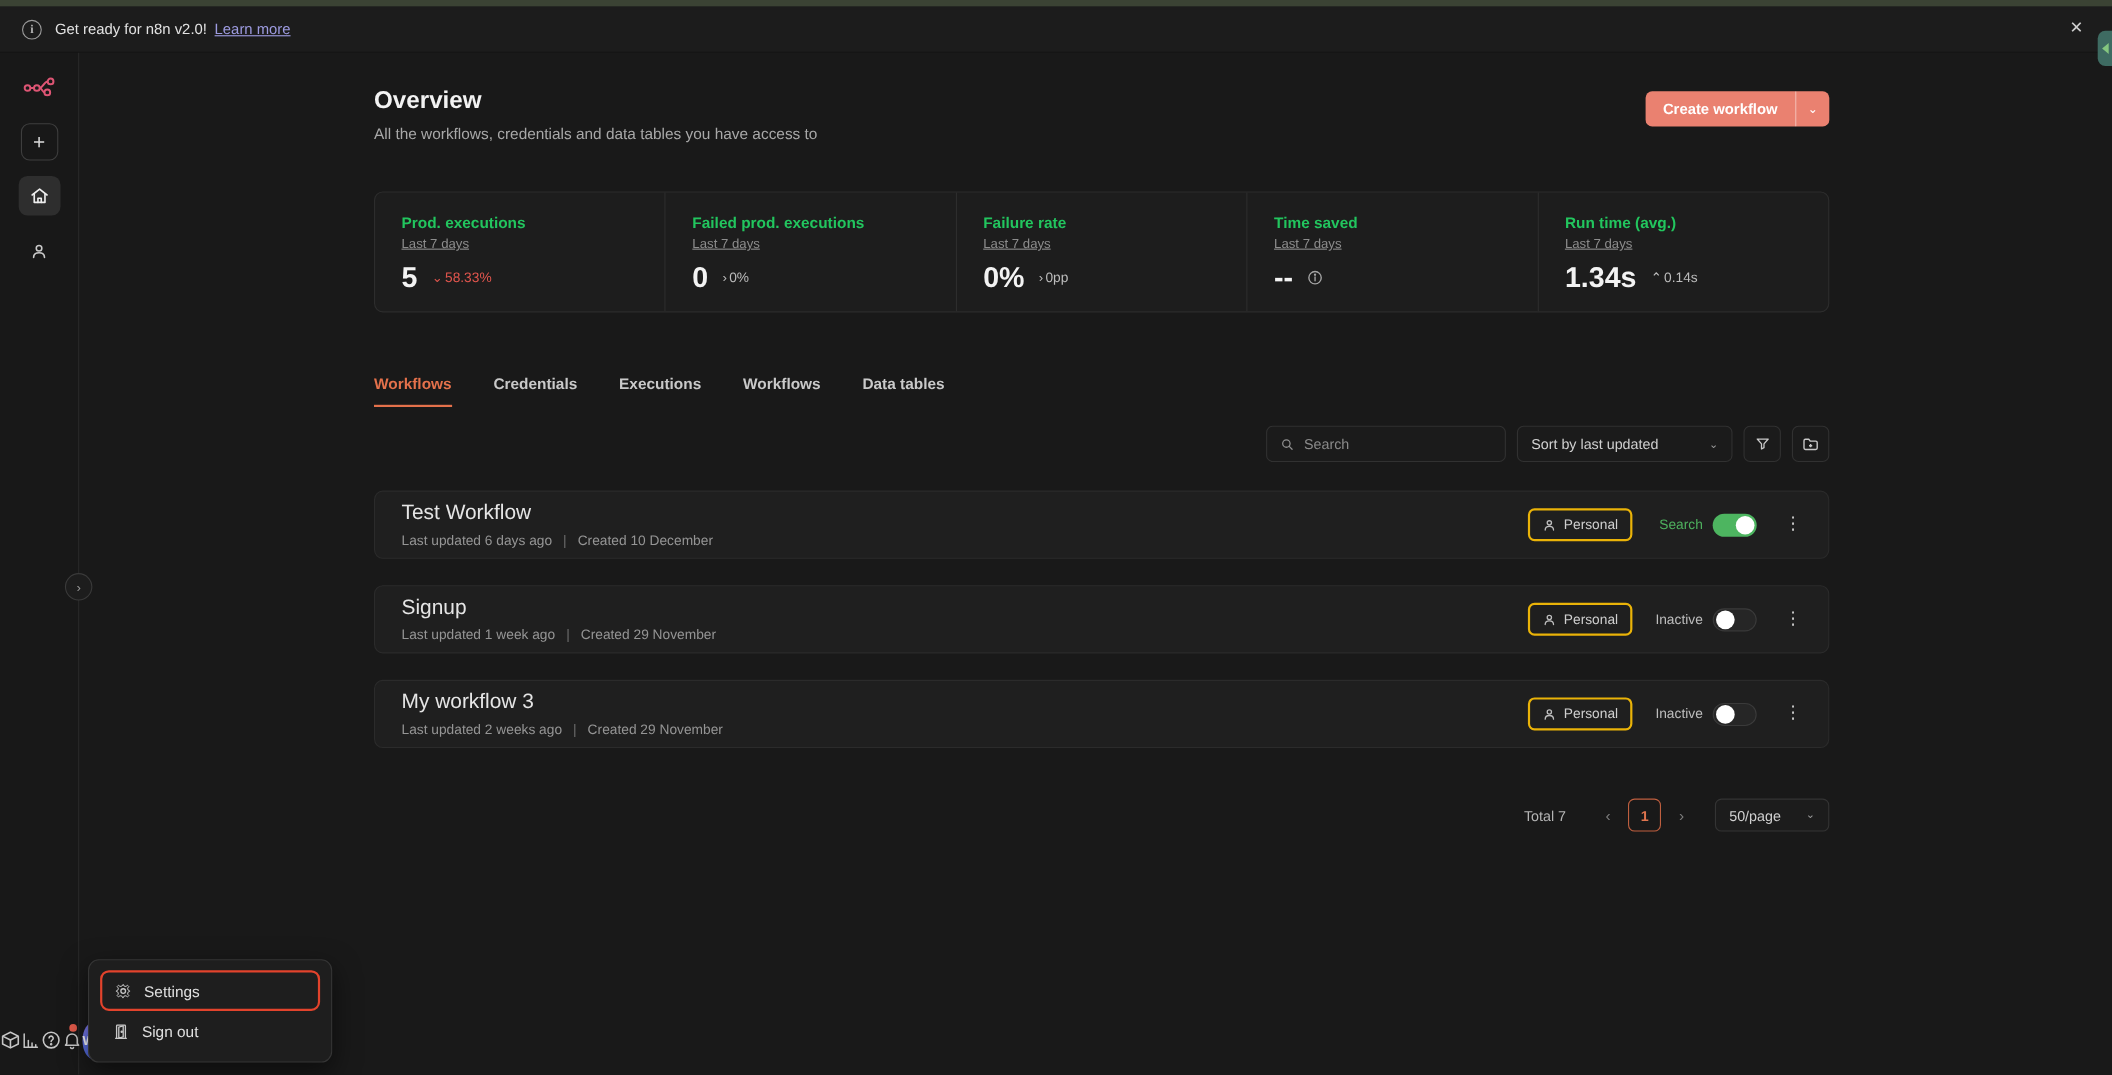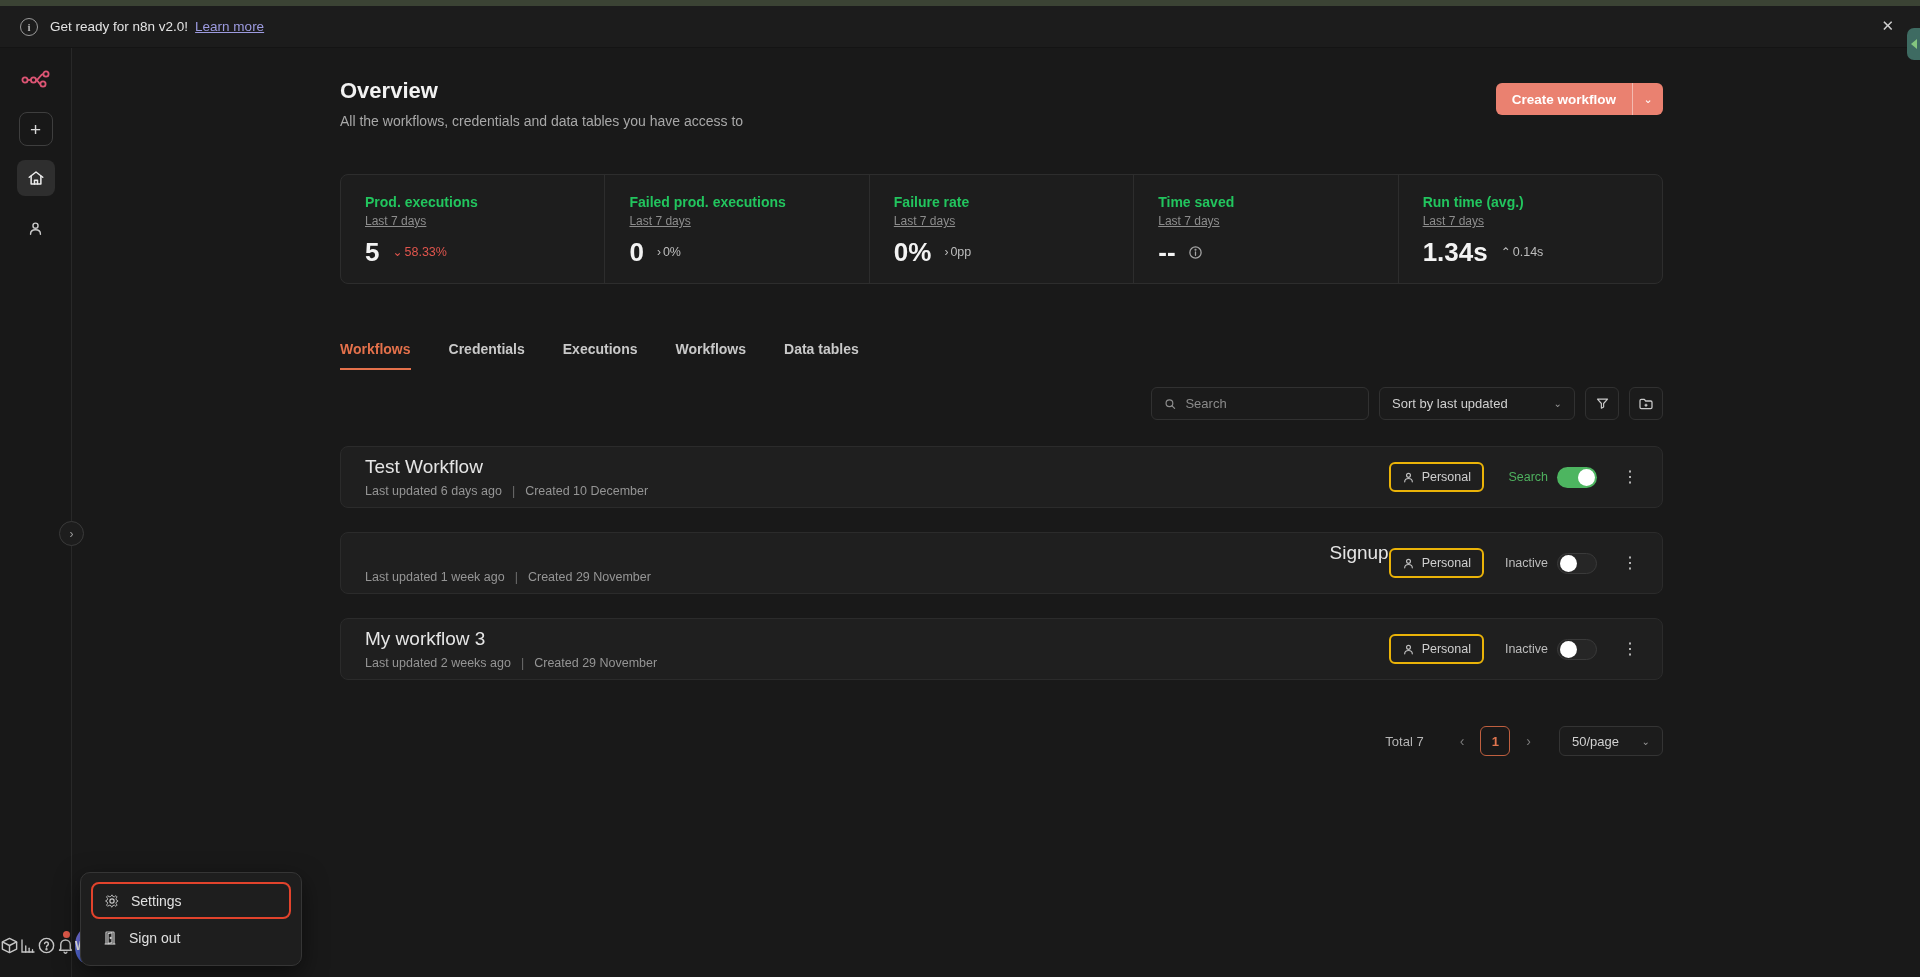--- a/index.html
+++ b/index.html
@@ -397,21 +397,21 @@
             </div>
             <span class="wf-status on">Search</span>
             <div class="toggle on">
                 <span class="knob"></span>
               </div>
             <span class="kebab">⋮</span>
           </div>
         </div>
 
         <div class="wf-row">
-          <div class="wf-left" style="padding-left:8px;text-align:right;">
+          <div class="wf-left" style="padding-left:8px;">
             <div class="wf-name">Signup</div>
             <div class="wf-meta">
               <span>Last updated 1 week ago</span>
                 <span class="sep">|</span>
                 <span>Created 29 November</span>
             </div>
           </div>
           <div class="wf-right">
             <div class="pill">
               <svg width="13" height="13" viewBox="0 0 24 24" fill="none" stroke="#bdbdbd" stroke-width="2.2" stroke-linecap="round">

